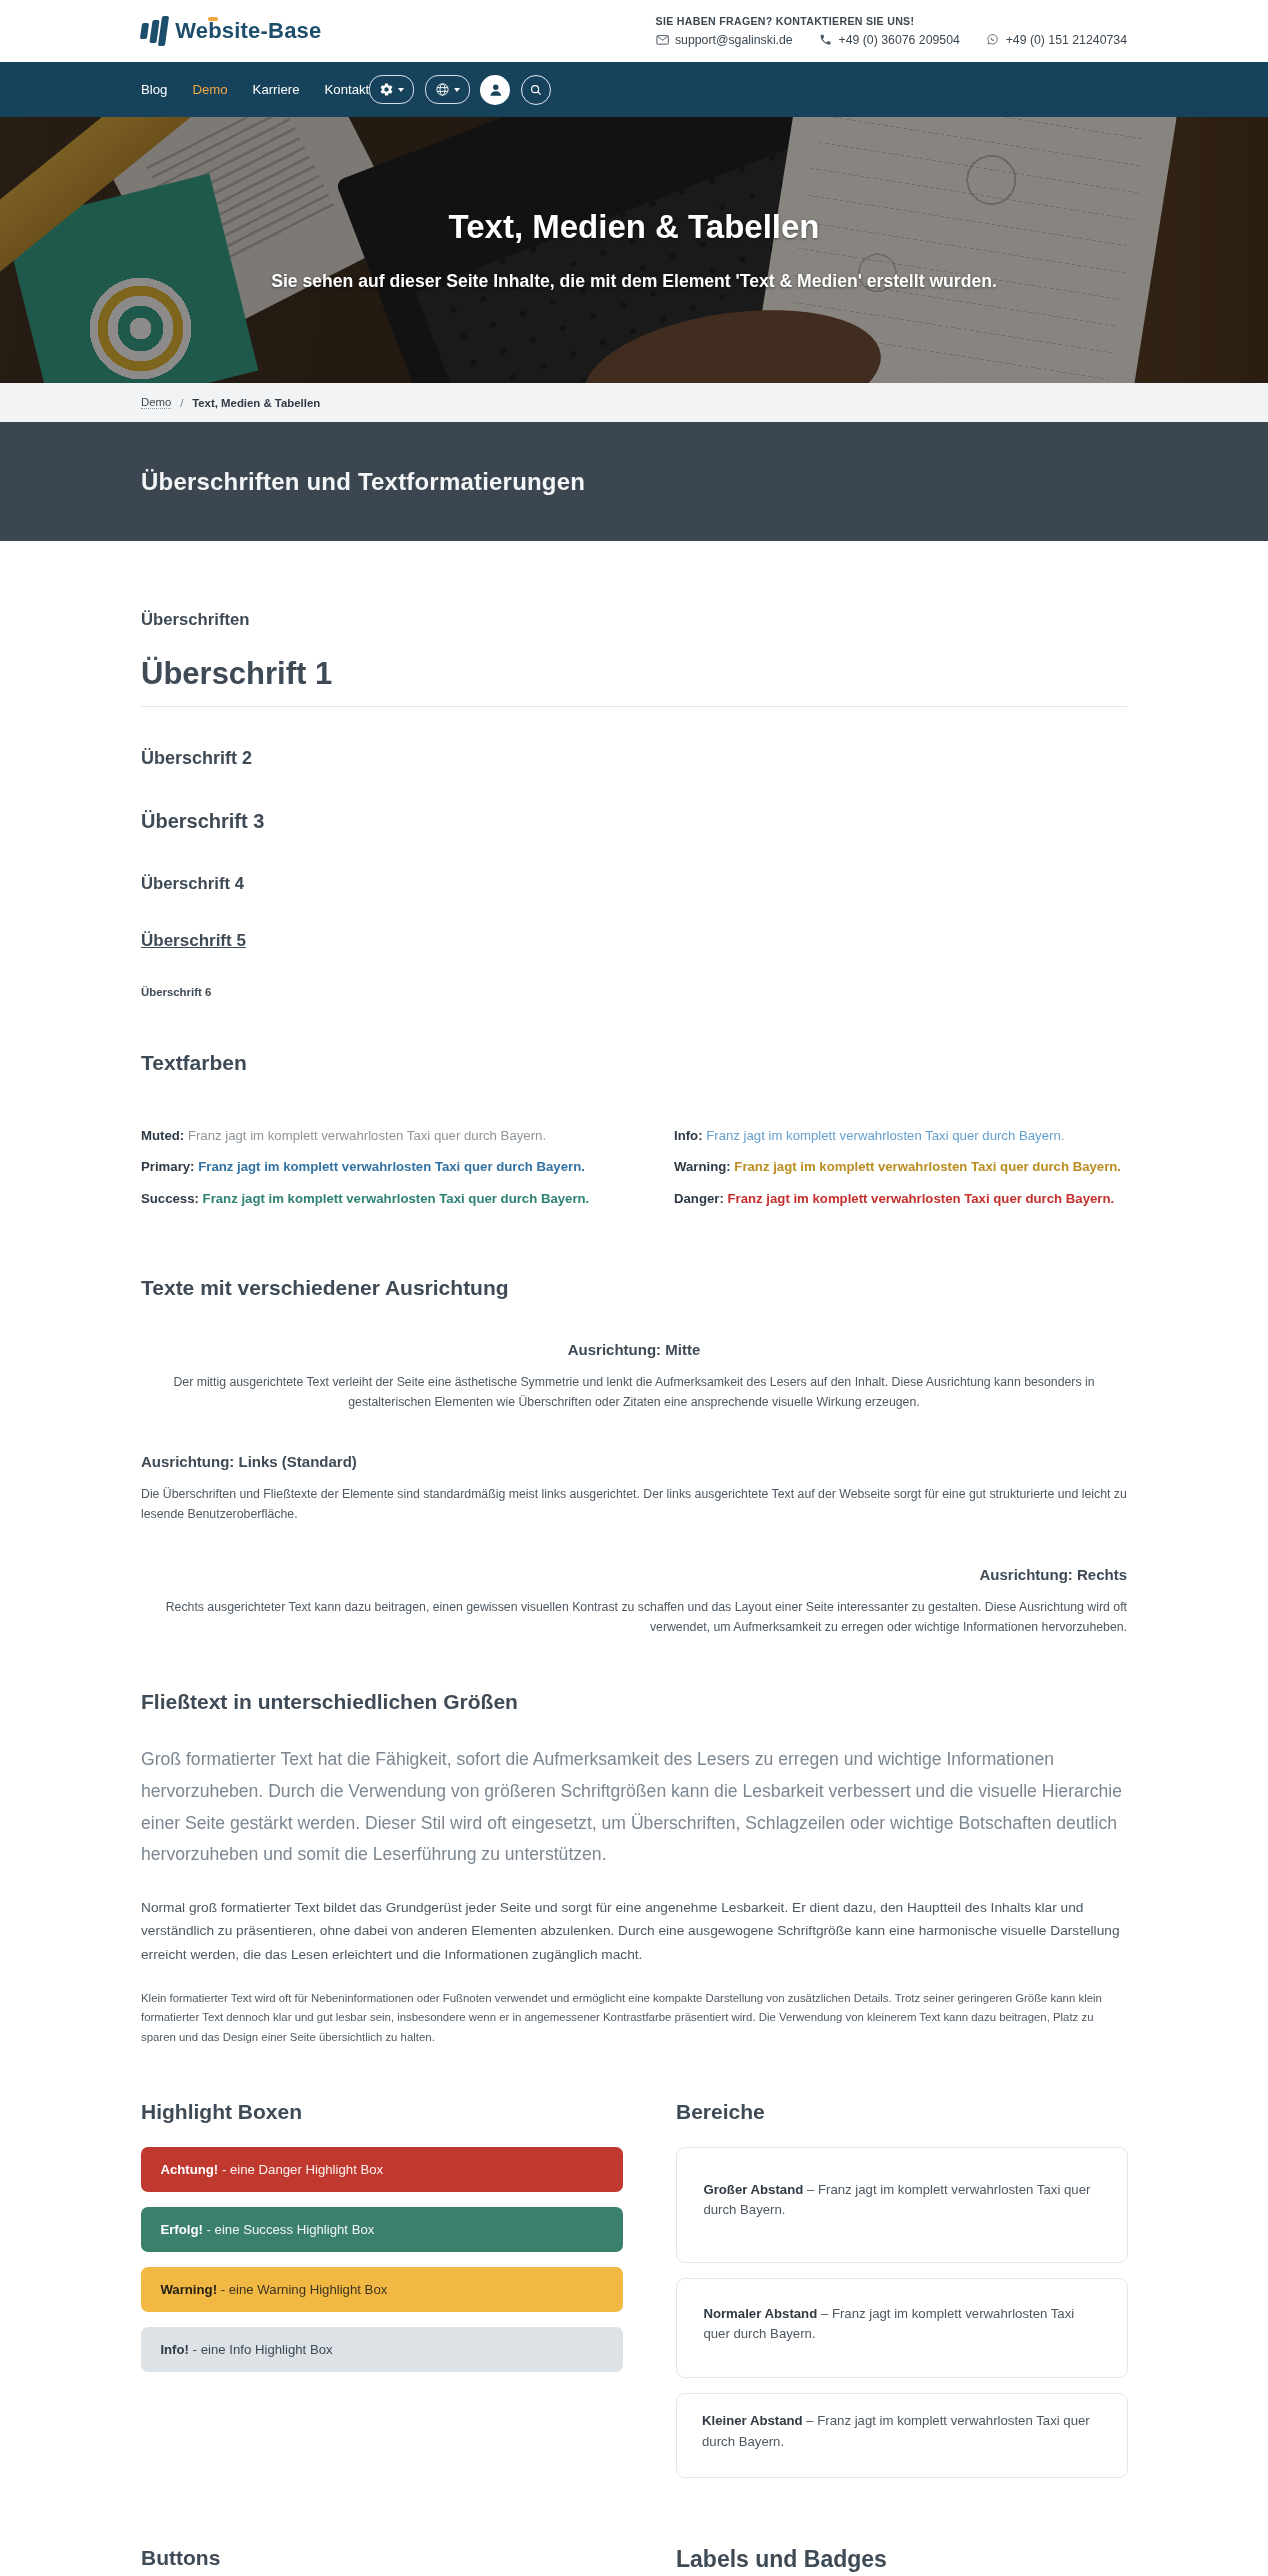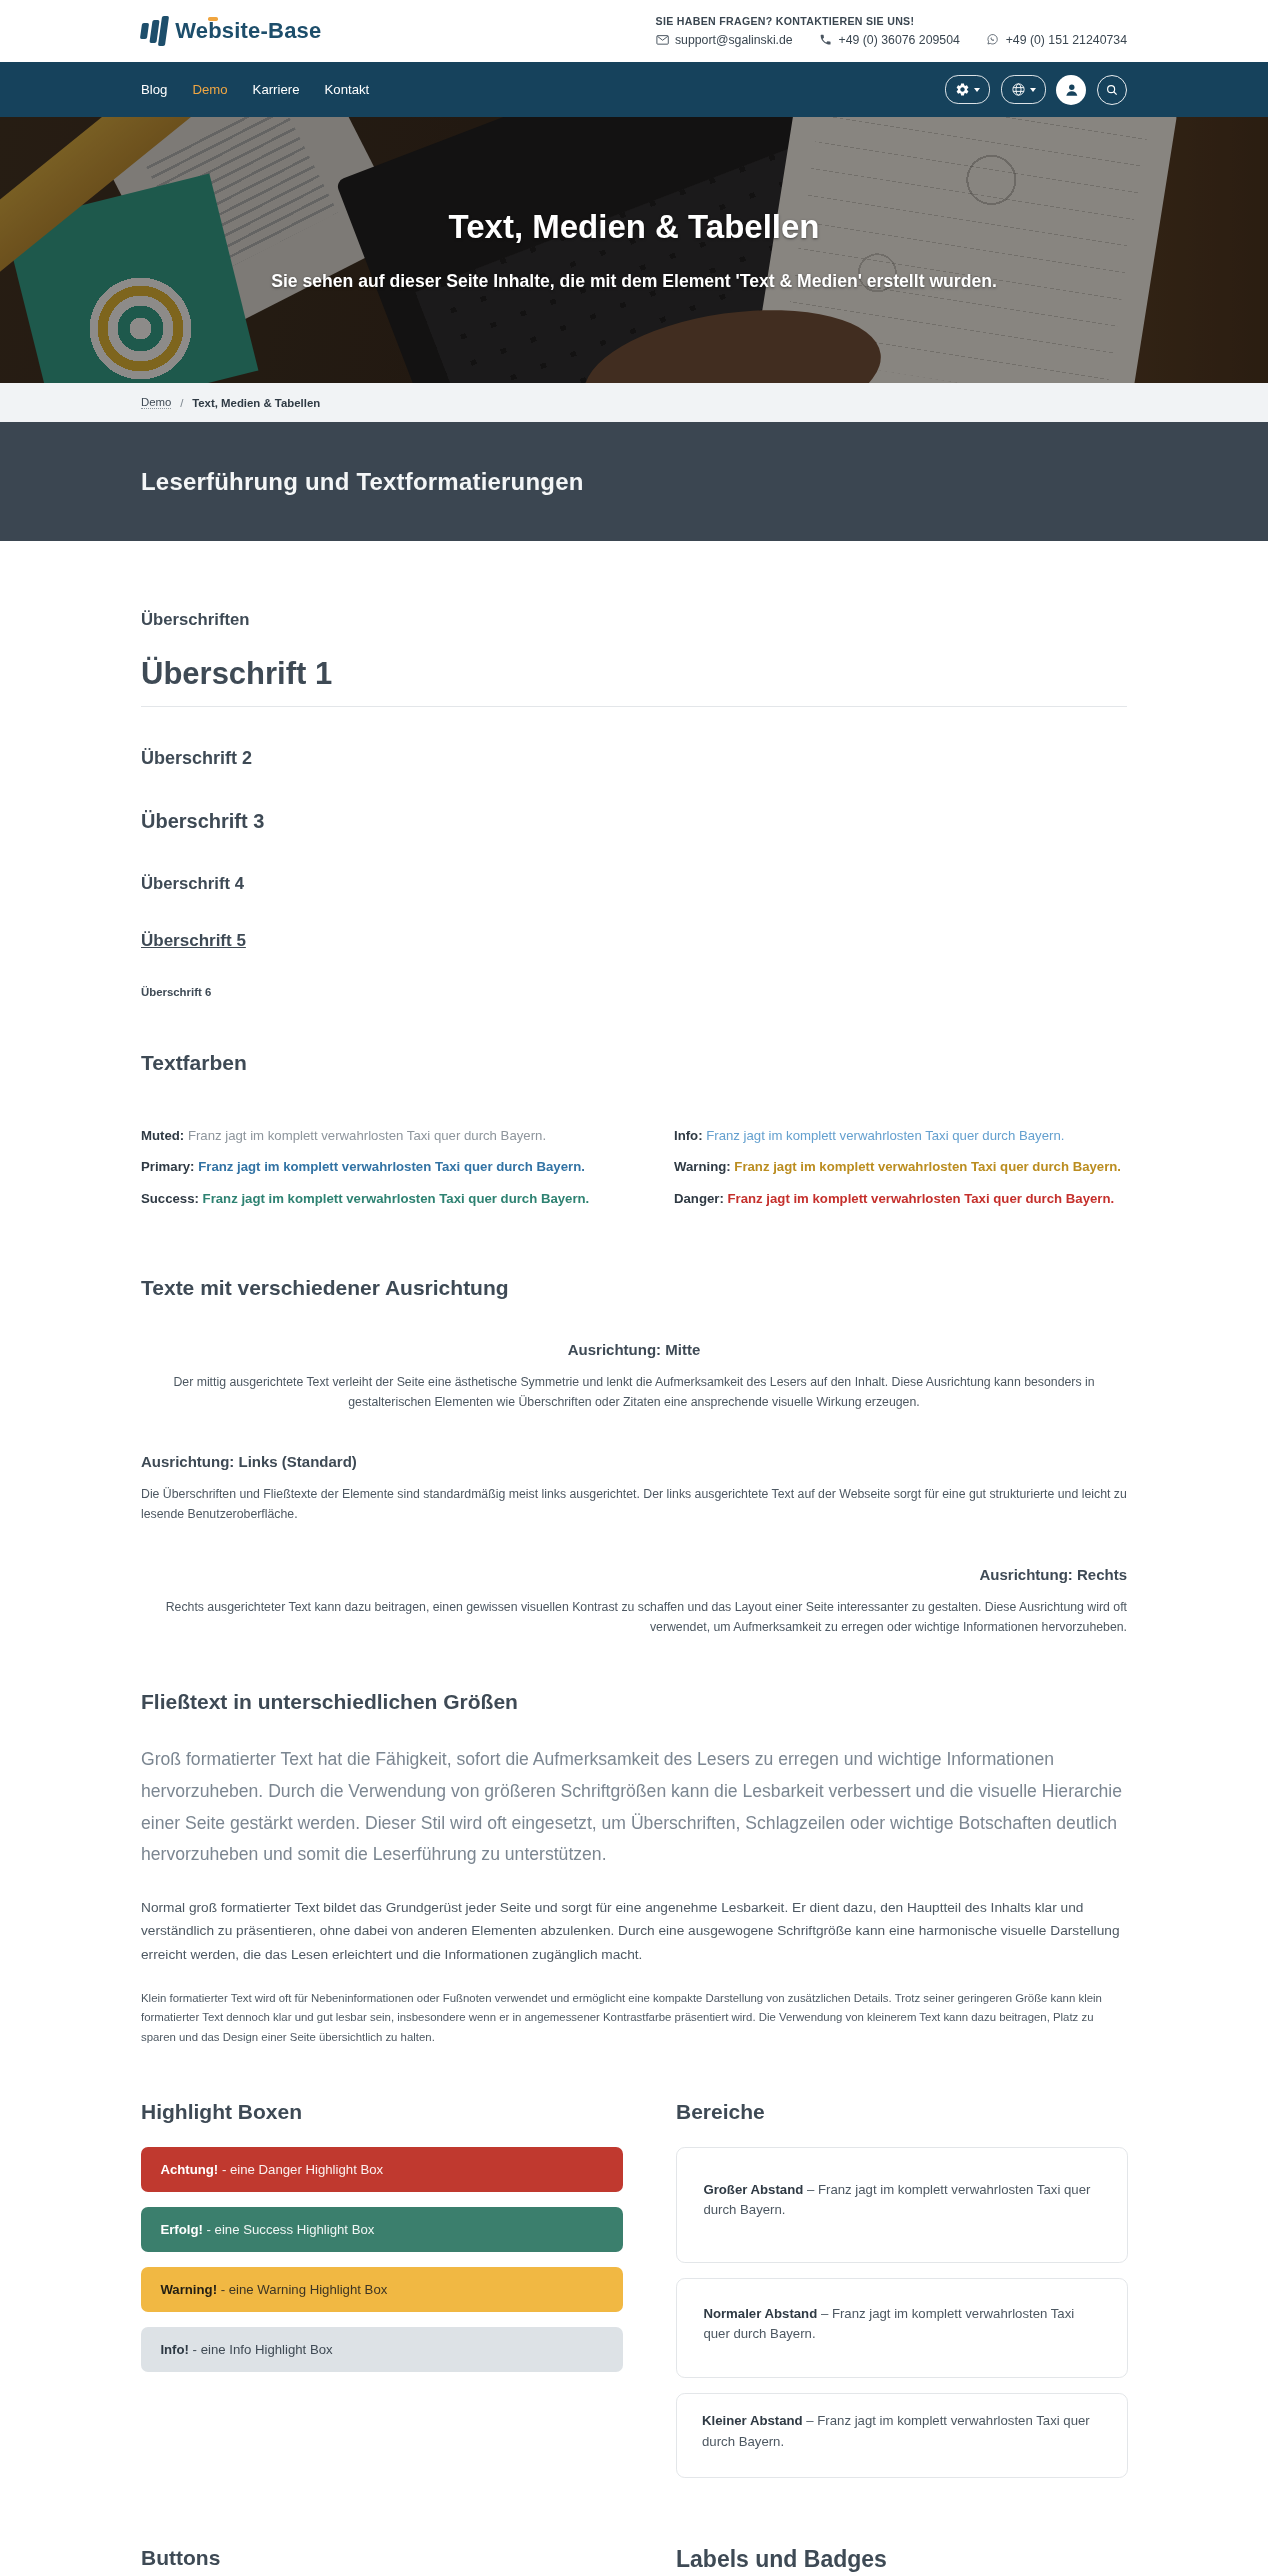--- a/index.html
+++ b/index.html
@@ -18,21 +18,21 @@
   .logo-text { position:relative; font-size:22px; font-weight:bold; color:#1d4e6b; letter-spacing:0.2px; }
   .logo-accent { position:absolute; left:33px; top:-0.9px; width:9.7px; height:3.5px; background:#f0a53f; border-radius:1.8px; }
   .contact { text-align:left; color:#3a4650; }
   .contact-question { font-size:10.6px; font-weight:bold; letter-spacing:0.3px; margin-bottom:5.3px; }
   .contact-row { display:flex; align-items:center; gap:26.4px; font-size:12.3px; }
   .contact-item { display:flex; align-items:center; gap:6.2px; color:#3a4650; }
   .contact-item svg { flex:0 0 auto; color:#4a5560; }
 
   
   .mainnav { background:#16425c; height:55px; }
-  .nav-inner { height:55px; display:flex; align-items:center; justify-content:space-between; }
+  .nav-inner { height:55px; display:flex; align-items:center; }
   .nav-links { display:flex; gap:25px; }
   .nav-links a { color:#fff; font-size:13.2px; }
   .nav-links a.active { color:#f0a643; }
   .nav-icons { display:flex; align-items:center; gap:10.6px; }
   .nav-icons button { background:transparent; border:none; padding:0; cursor:pointer; color:#fff; display:flex; align-items:center; }
   .icon-pill { border:0.9px solid rgba(255,255,255,.85)!important; border-radius:13.2px; padding:6.2px 8.8px!important; gap:4.4px; }
   .caret { width:0; height:0; border-left:3.5px solid transparent; border-right:3.5px solid transparent; border-top:4.4px solid #fff; }
   .icon-circle { width:30px; height:30px; border-radius:50%; justify-content:center; }
   .icon-circle.solid { background:#fff!important; }
   .icon-circle.outline { border:1.3px solid rgba(255,255,255,.9)!important; }
@@ -224,21 +224,21 @@
 <div class="breadcrumb-bar">
   <div class="container breadcrumb">
     <a>Demo</a>
     <span class="sep">/</span>
     <span class="current">Text, Medien &amp; Tabellen</span>
   </div>
 </div>
 
 <section class="band">
   <div class="container">
-    <h2>Leserführung und Textformatierungen</h2>
+    <h2>Überschriften und Textformatierungen</h2>
   </div>
 </section>
 
 <main class="container">
 
   <section>
     <p class="h-label">Überschriften</p>
     <h1 class="demo-head hd1">Überschrift 1</h1>
     <hr class="hr1">
     <h2 class="demo-head hd2">Überschrift 2</h2>

